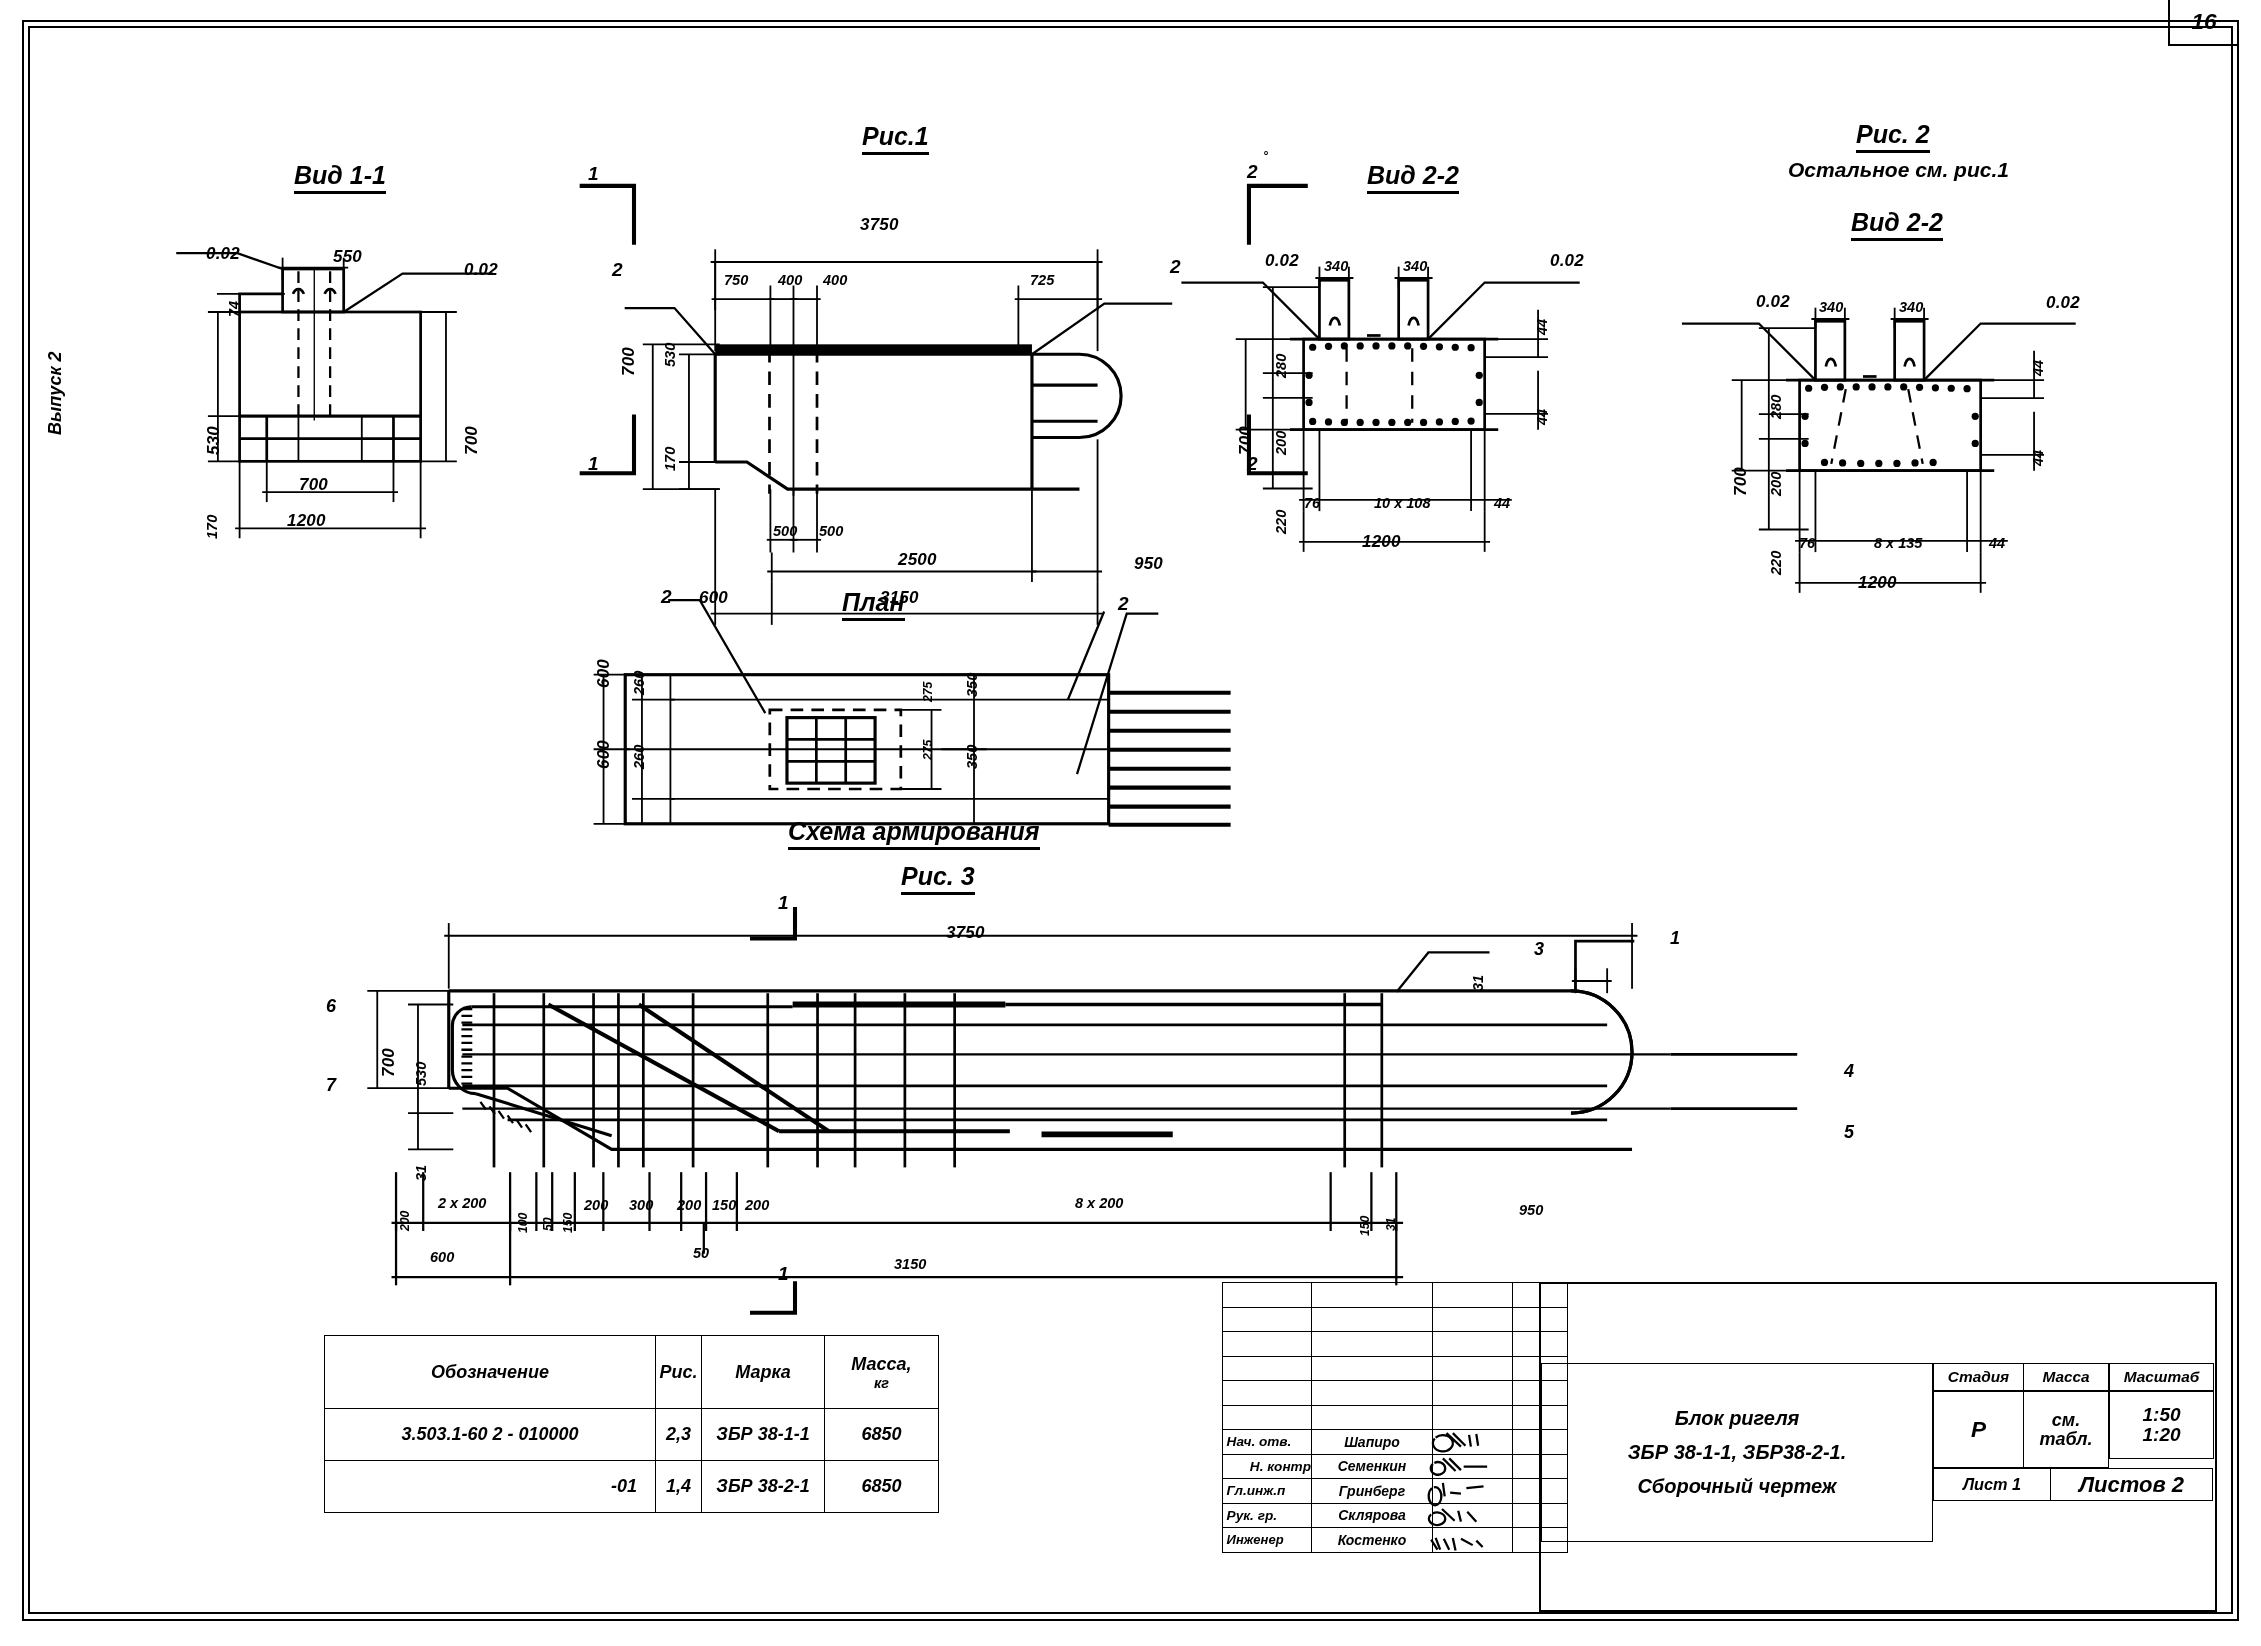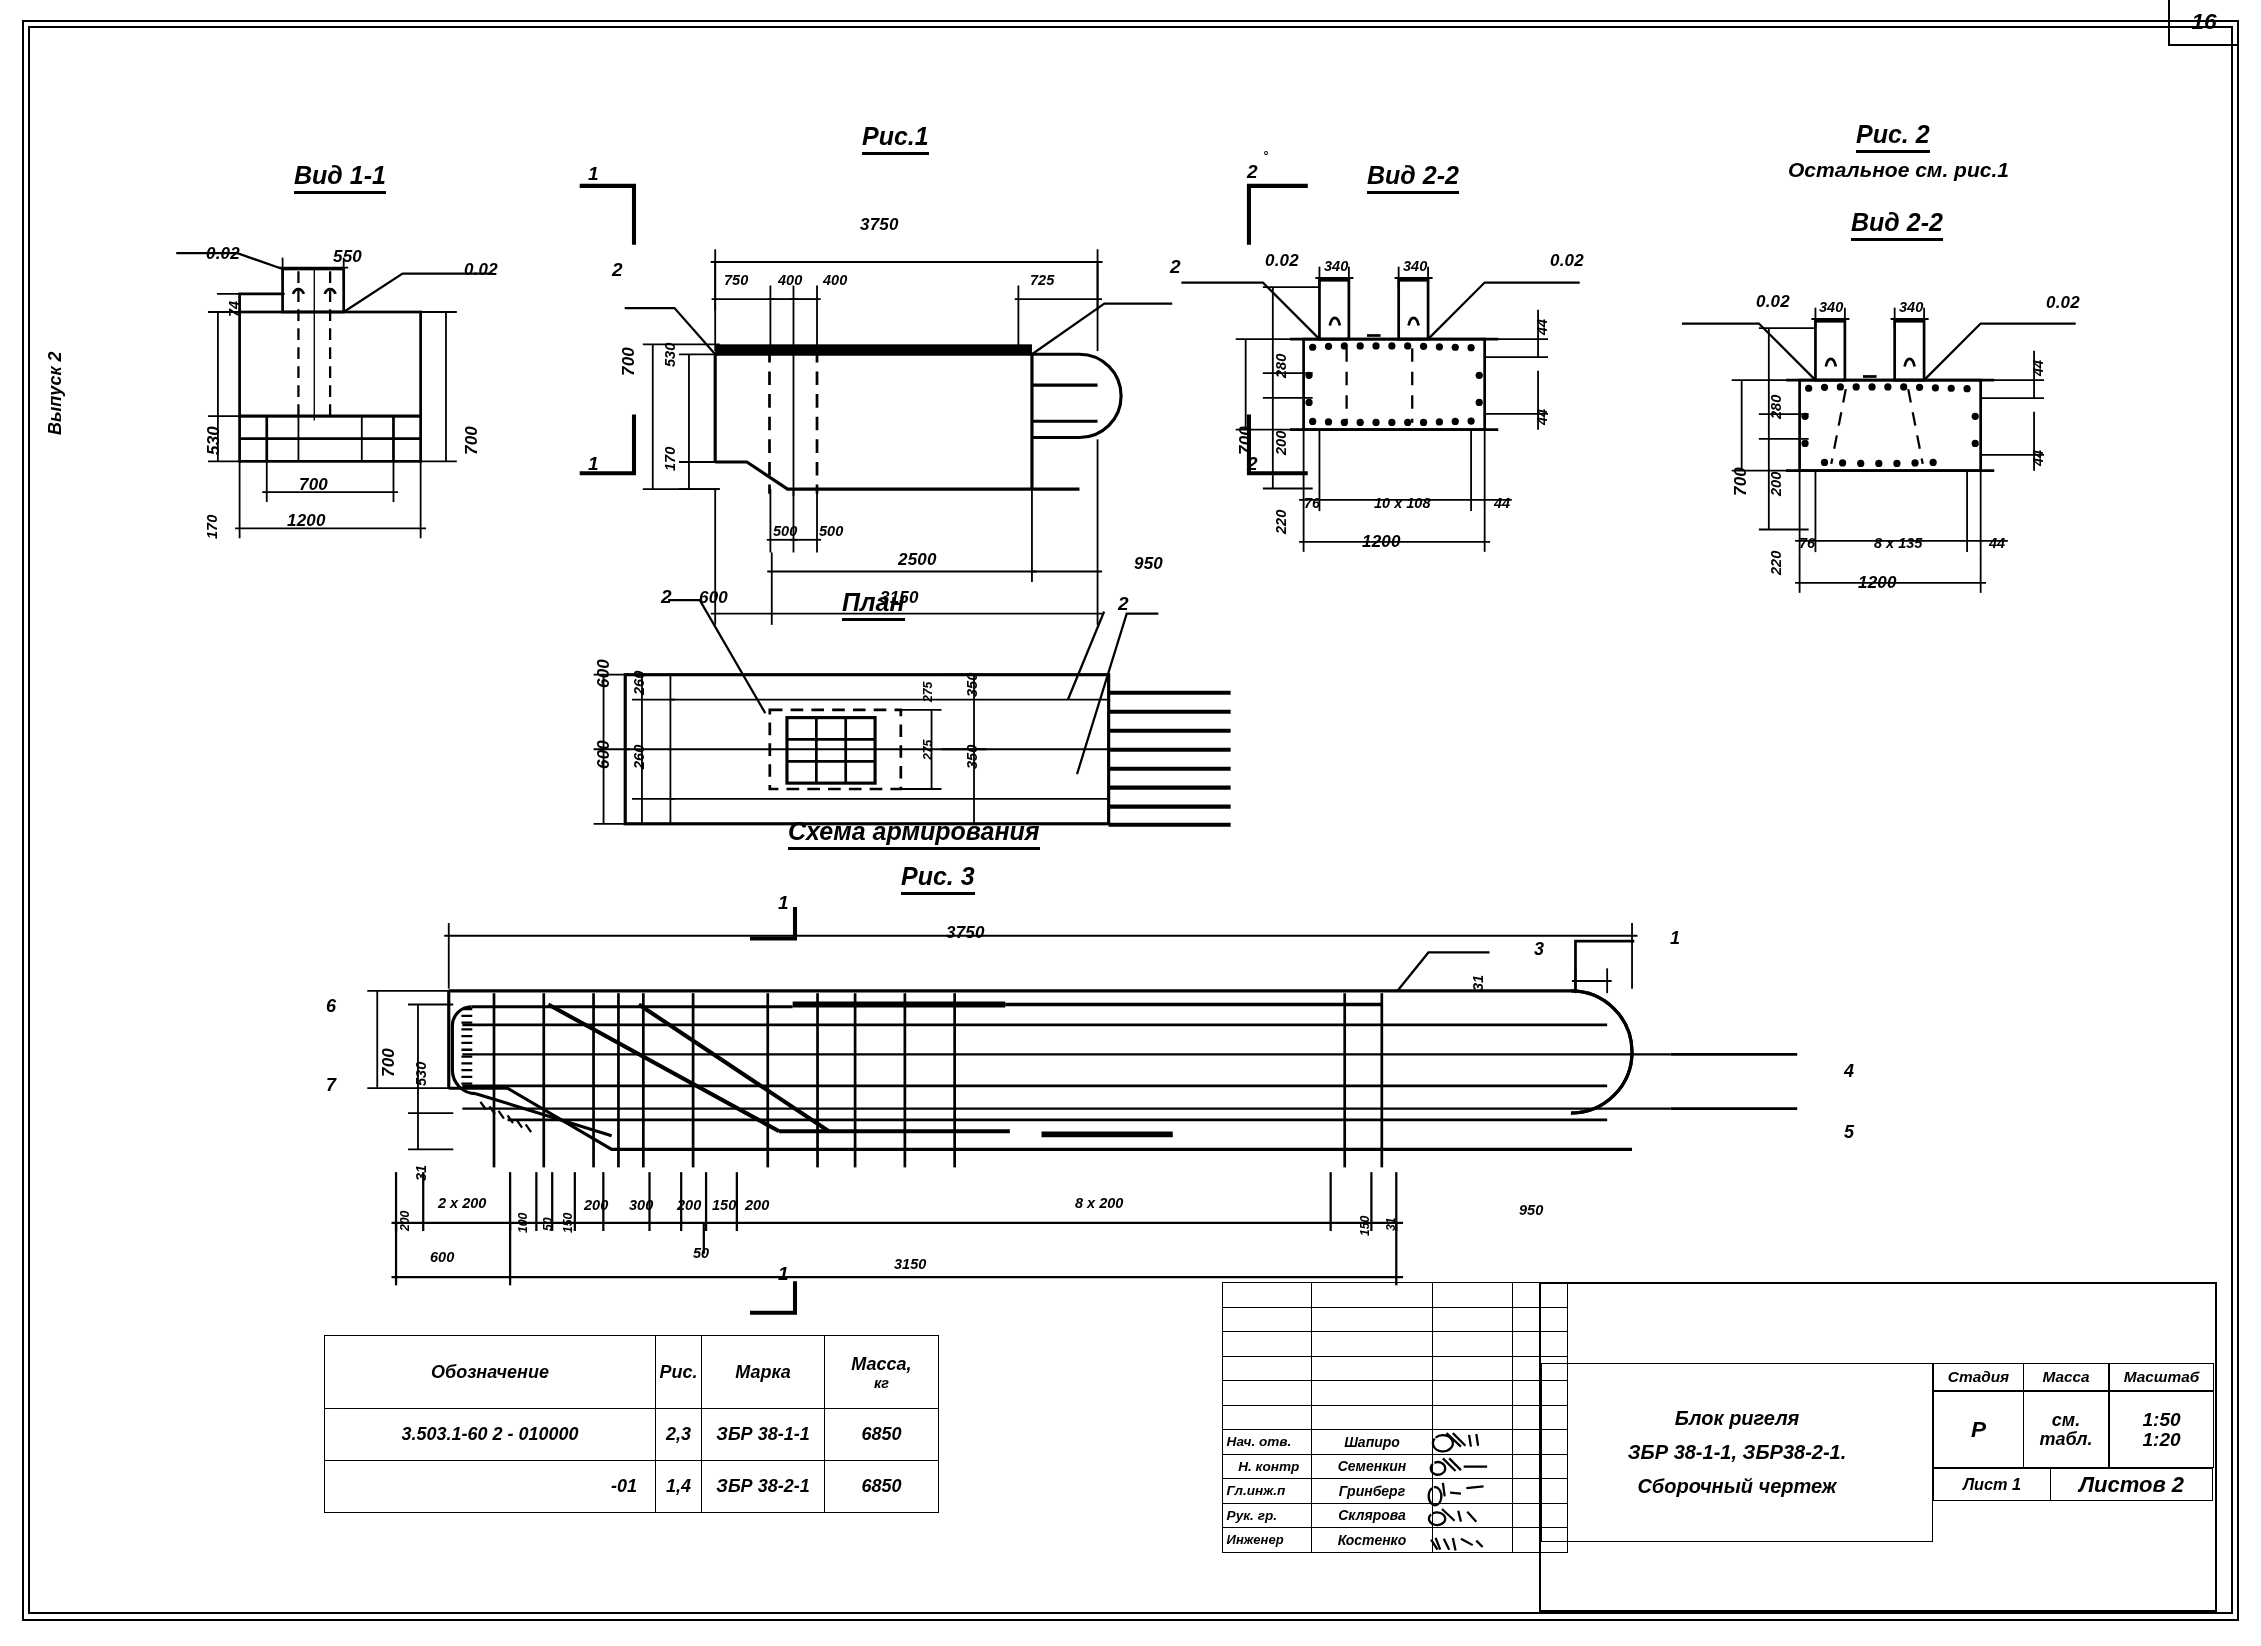--- a/index.html
+++ b/index.html
@@ -733,21 +733,21 @@
         <td></td>
         <td></td>
       </tr>
   <tr>
     <td style="text-align:left;padding-left:3.6px;font-size:13.6px;">Нач. отв.</td>
     <td style="font-size:14px;">Шапиро</td>
     <td></td>
         <td></td>
   </tr>
   <tr>
-    <td style="text-align:center;padding-left:3.6px;font-size:13.6px;">Н. контр</td>
+    <td style="text-align:right;padding-left:3.6px;font-size:13.6px;">Н. контр</td>
     <td style="font-size:14px;">Семенкин</td>
     <td></td>
         <td></td>
   </tr>
   <tr>
     <td style="text-align:left;padding-left:3.6px;font-size:13.6px;">Гл.инж.п</td>
     <td style="font-size:14px;">Гринберг</td>
     <td></td>
         <td></td>
   </tr>
@@ -787,21 +787,21 @@
 
   <div class="tb-cell" style="left:392px;top:79px;width:91px;height:28px;font-size:15.4px;">Стадия</div>
   <div class="tb-cell" style="left:482px;top:79px;width:86px;height:28px;font-size:15.4px;">Масса</div>
   <div class="tb-cell" style="left:568px;top:79px;width:105px;height:28px;font-size:15.4px;">Масштаб</div>
 
   <div class="tb-cell" style="left:392px;top:107px;width:91px;height:77px;font-size:22.6px;">Р</div>
   <div class="tb-cell" style="left:482px;top:107px;width:86px;height:77px;font-size:18px;flex-direction:column;">
     <div>см.</div>
     <div>табл.</div>
   </div>
-  <div class="tb-cell" style="left:568px;top:107px;width:105px;height:77px;font-size:19px;flex-direction:column;">
+  <div class="tb-cell" style="left:568px;top:107px;width:105px;height:68px;font-size:19px;flex-direction:column;">
     <div>1:50</div>
     <div>1:20</div>
   </div>
 
   <div class="tb-cell" style="left:392px;top:184px;width:118px;height:33px;font-size:16.3px;">Лист 1</div>
   <div class="tb-cell" style="left:509px;top:184px;width:163px;height:33px;font-size:22px;">Листов 2</div>
 
 </div>
 
 

